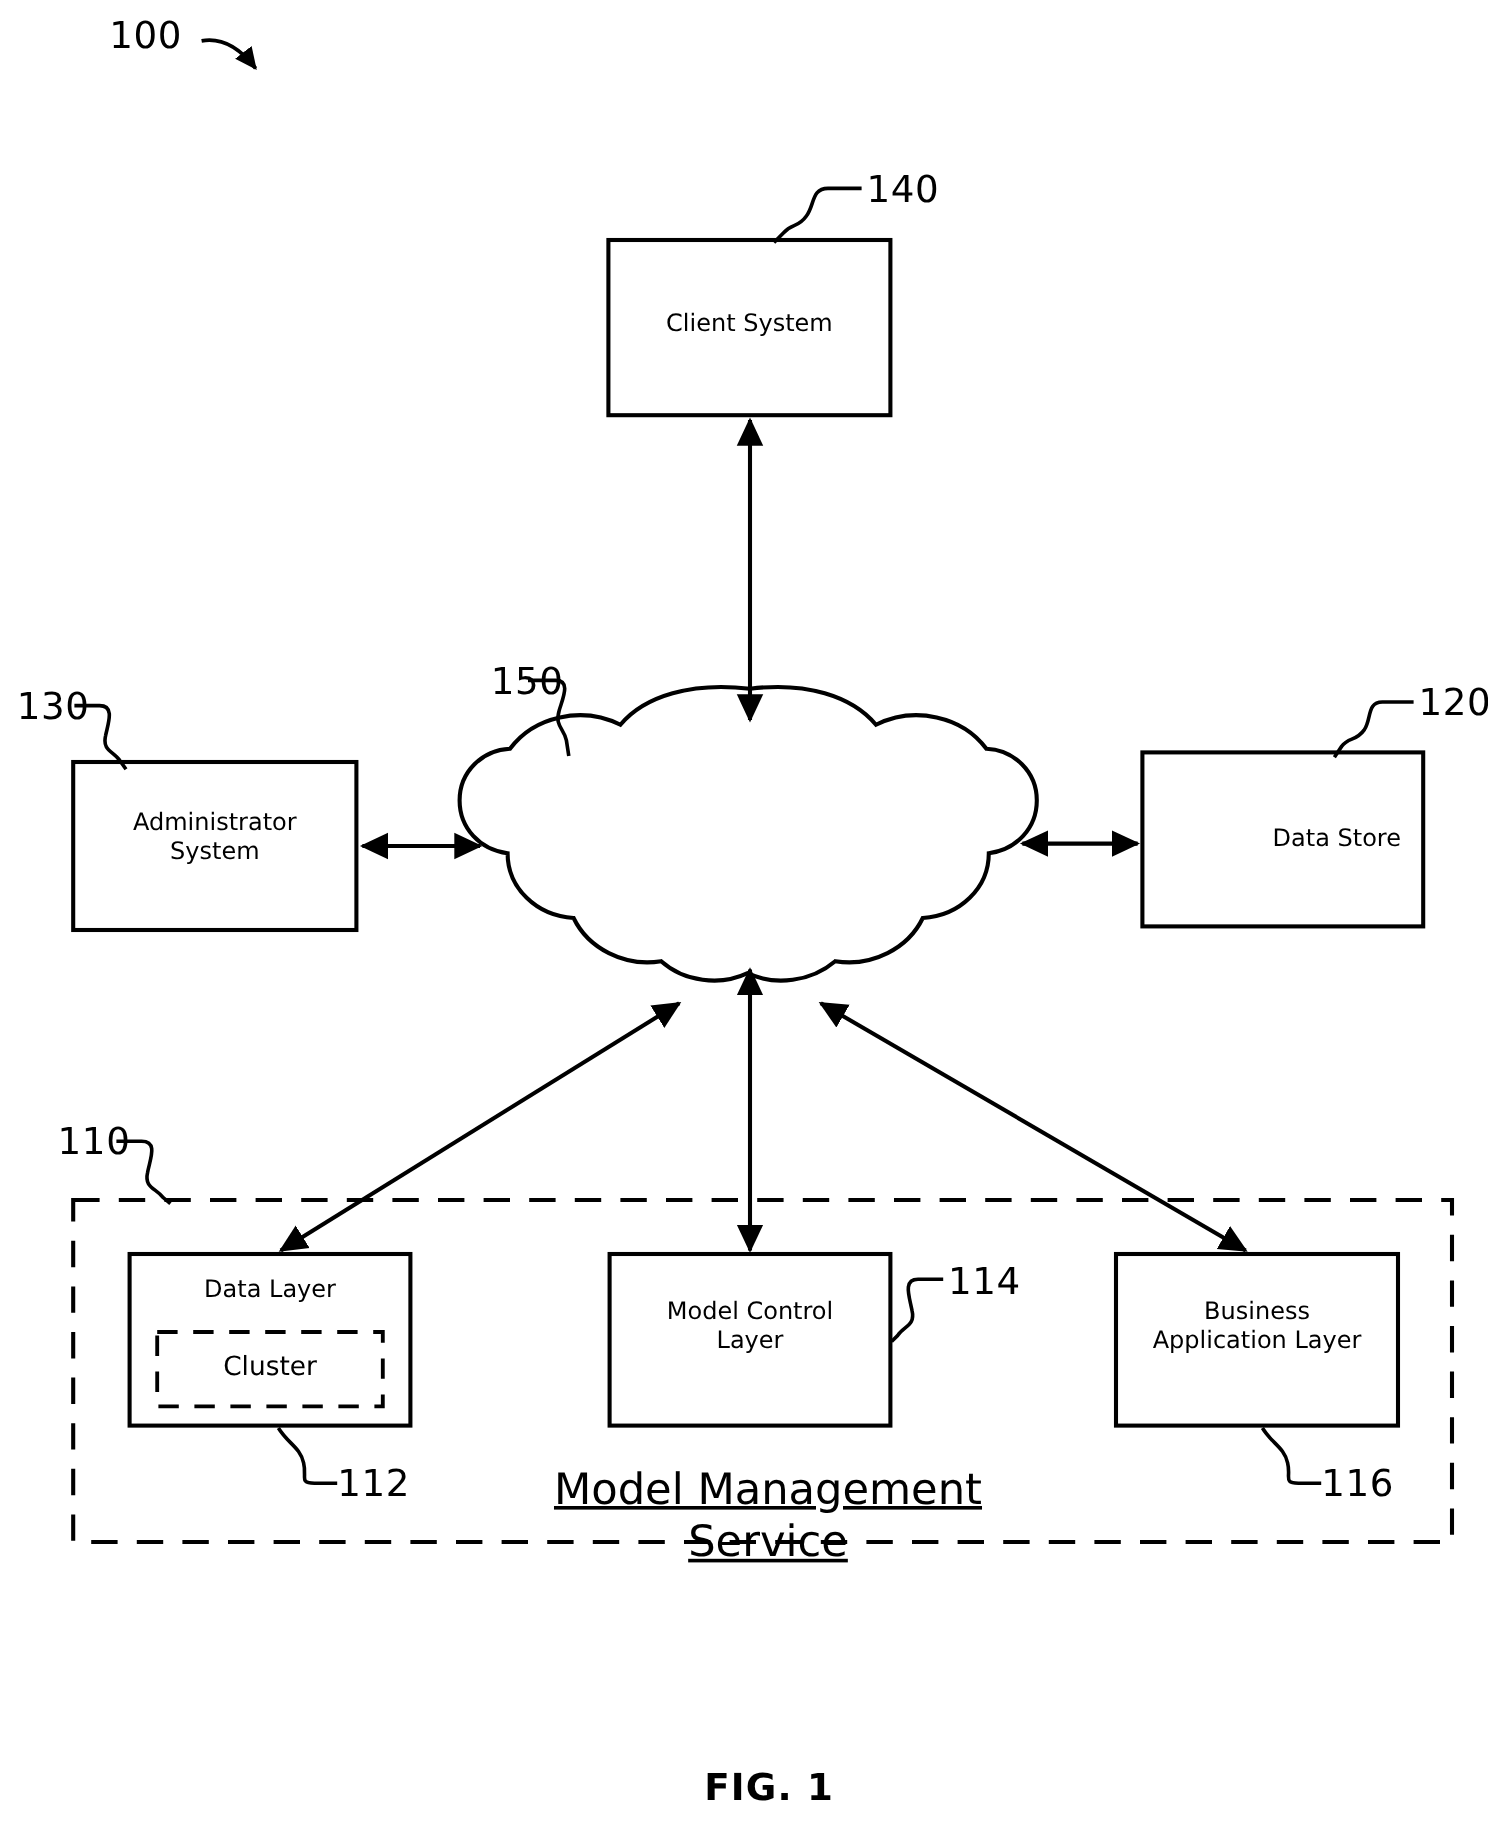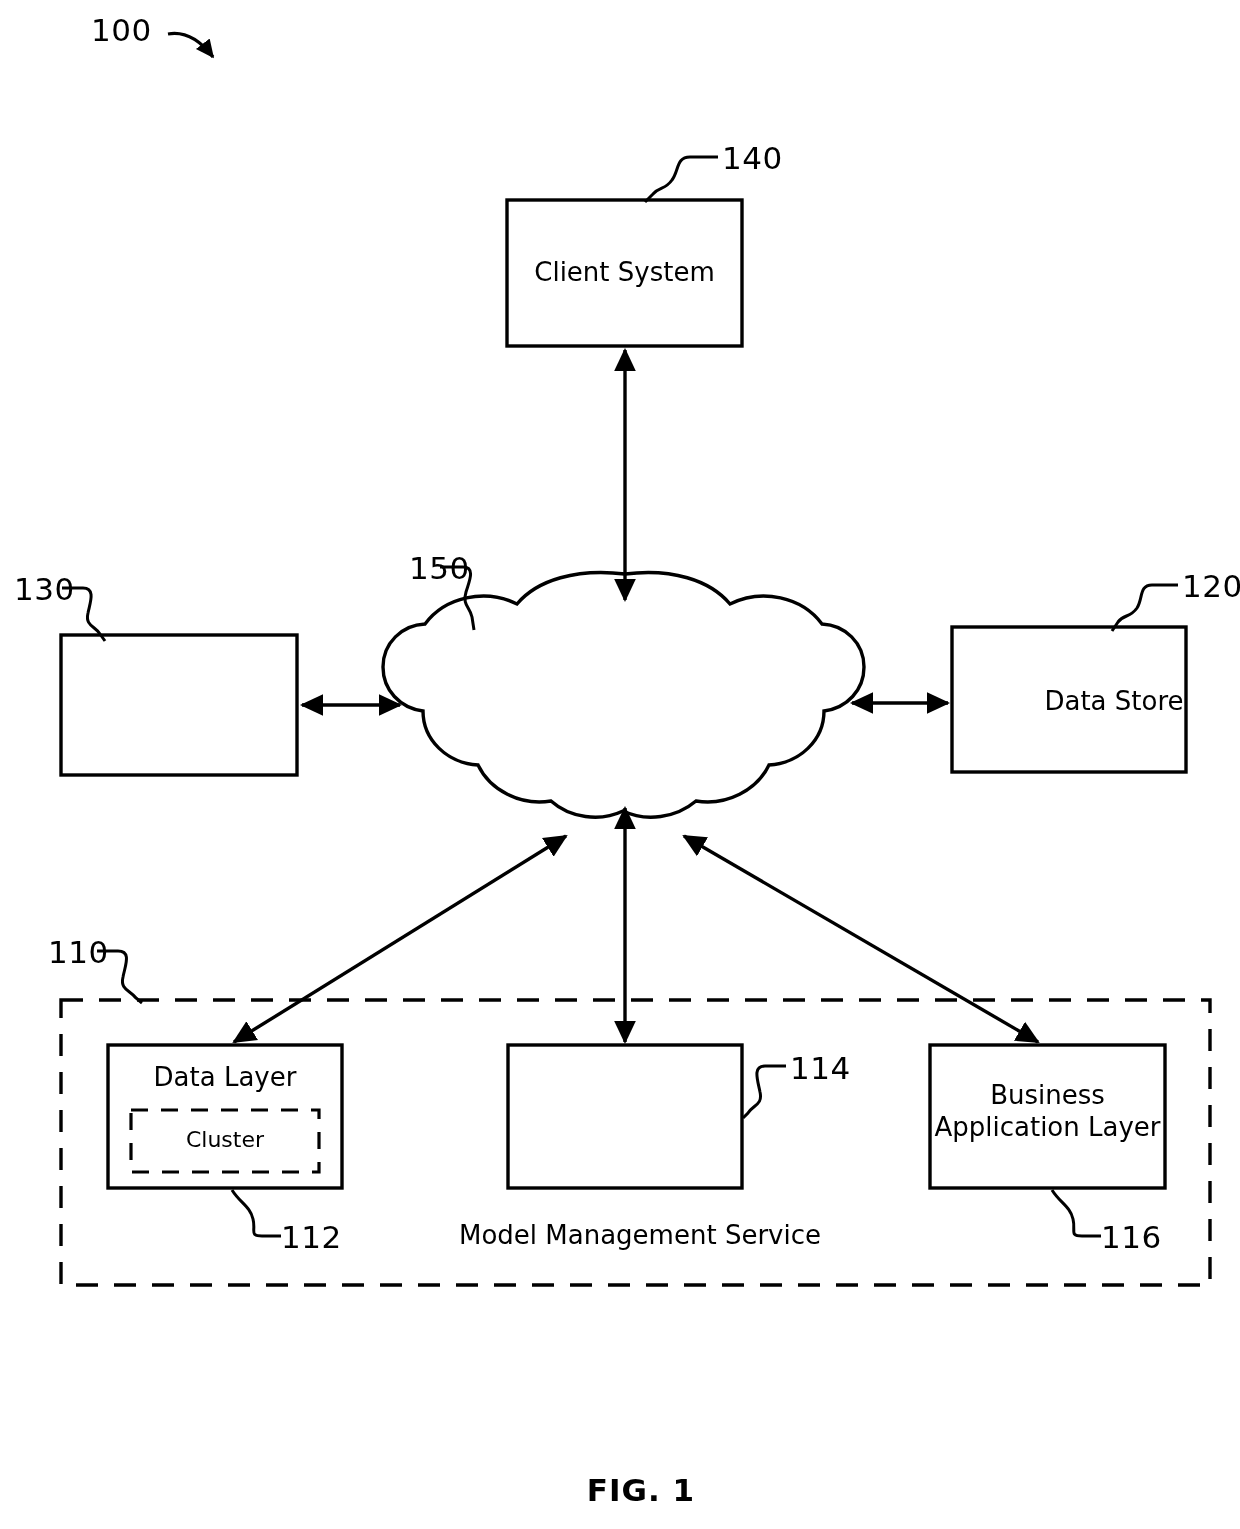--- a/index.html
+++ b/index.html
@@ -37,27 +37,28 @@
     pointer-events: none;
   }
   .ref-num {
     position: absolute;
     font-family: "DejaVu Sans", "Liberation Sans", sans-serif;
     font-size: 31px;
     color: #000;
     letter-spacing: 0.5px;
   }
   .box-text {
-    font-size: 26px;
+    font-size: 20px;
   }
   .cluster-text {
     font-size: 22px;
   }
   .service-text {
-    font-size: 26px;
+    font-size: 36px;
+    text-decoration: underline;
   }
   .fig-caption {
     position: absolute;
     width: 1240px;
     text-align: center;
     font-size: 31px;
     font-weight: bold;
     font-family: "DejaVu Sans", "Liberation Sans", sans-serif;
     letter-spacing: 1px;
     margin-left: 21px;
@@ -140,33 +141,37 @@
 
   <div class="ref-num" style="left:722px; top:140px;">140</div>
 
   <div class="node-label box-text" style="left:507px; top:257px; width:235px;">Client System</div>
 
   <div class="ref-num" style="left:392px; top:550px;margin-left:17px;">150</div>
 
 
   <div class="ref-num" style="left:14px; top:571px;">130</div>
 
+  <div class="node-label box-text" style="left:61px; top:673px; width:236px;">Administrator
+System</div>
 
   <div class="ref-num" style="left:1182px; top:568px;">120</div>
 
   <div class="node-label box-text" style="left:997px; top:686px; width:234px;">Data Store</div>
 
   <div class="ref-num" style="left:48px; top:934px;">110</div>
 
   <div class="node-label box-text" style="left:108px; top:1062px; width:234px;">Data Layer</div>
 
   <div class="node-label cluster-text" style="left:131px; top:1127px; width:188px;">Cluster</div>
 
   <div class="ref-num" style="left:281px; top:1219px;">112</div>
 
+  <div class="node-label box-text" style="left:508px; top:1080px; width:234px;">Model Control
+Layer</div>
 
   <div class="ref-num" style="left:790px; top:1050px;">114</div>
 
   <div class="node-label box-text" style="left:925px; top:1080px; width:245px;">Business
 Application Layer</div>
 
   <div class="ref-num" style="left:1101px; top:1219px;">116</div>
 
   <div class="node-label service-text" style="left:405px; top:1220px; width:470px;">Model Management Service</div>
 

